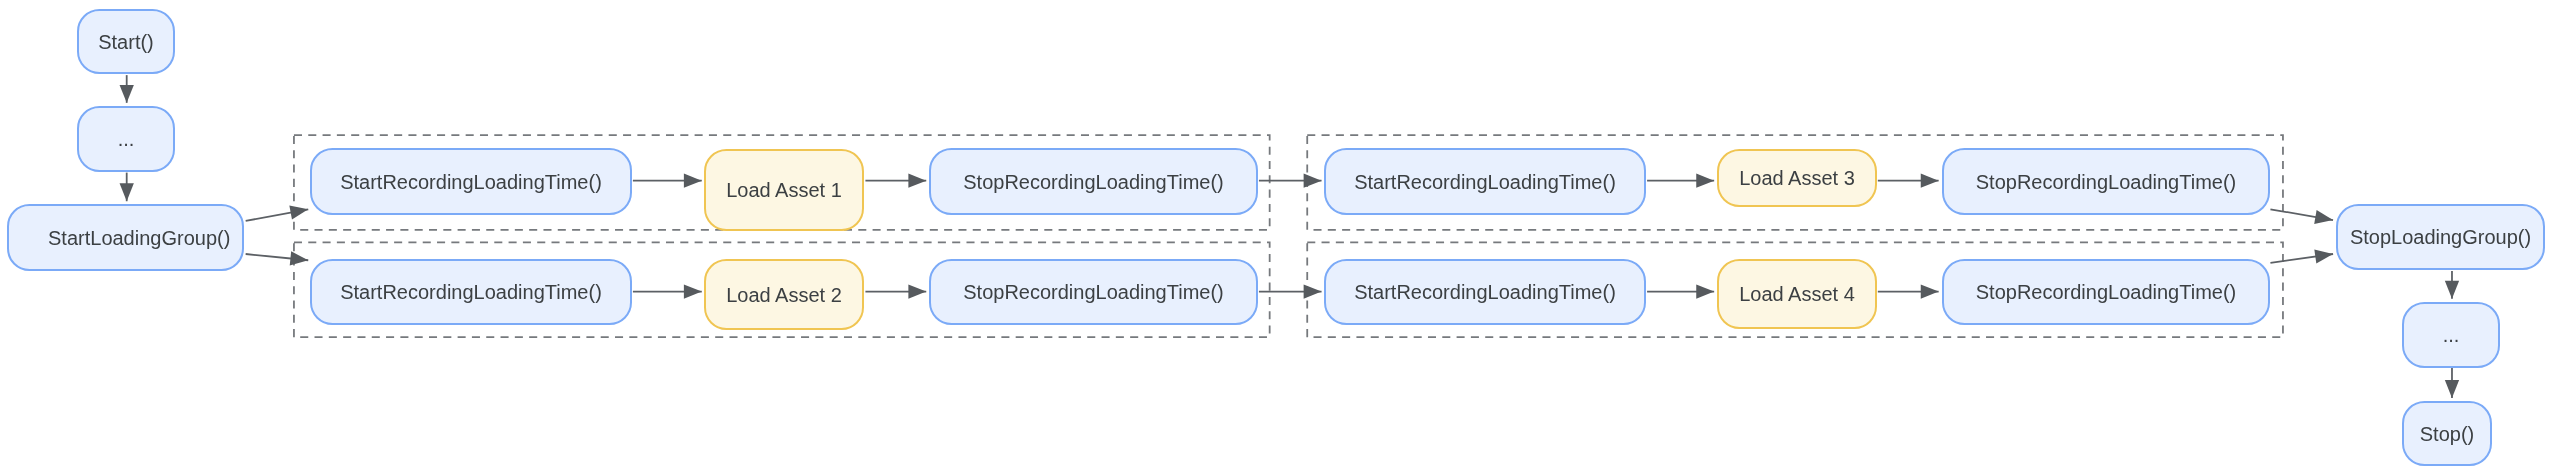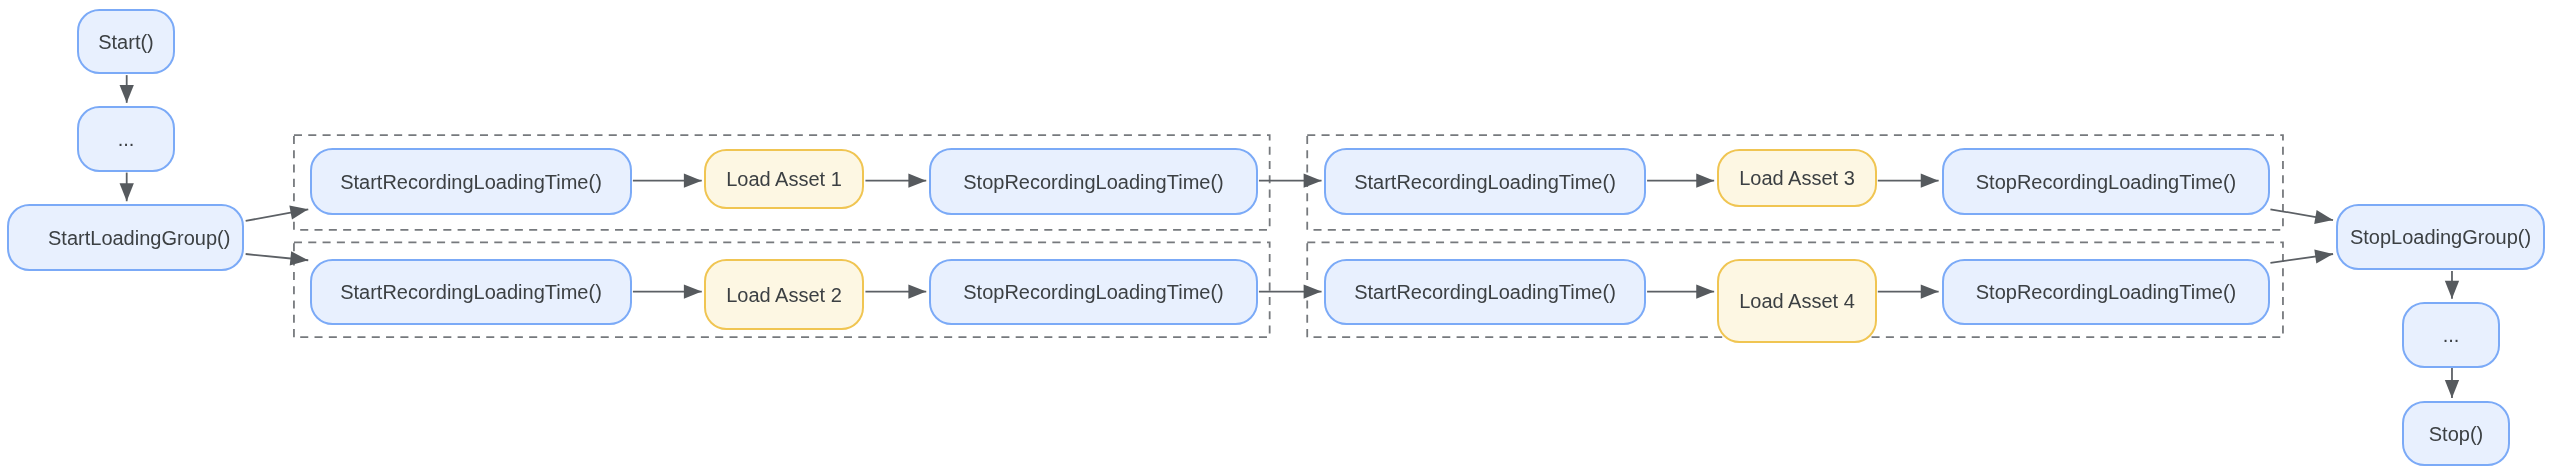--- a/index.html
+++ b/index.html
@@ -87,21 +87,21 @@
       </div>
       <div class="node process" style="left: 77px; top: 106px; width: 98px; height: 66px;">
         <span>...</span>
       </div>
       <div class="node process" style="left: 7.2px; top: 204px; width: 237px; height: 67px; padding-left: 27px;">
         <span>StartLoadingGroup()</span>
       </div>
       <div class="node process" style="left: 310px; top: 148px; width: 322px; height: 67px;">
         <span>StartRecordingLoadingTime()</span>
       </div>
-      <div class="node asset" style="left: 704px; top: 149px; width: 160px; height: 60px;">
+      <div class="node asset" style="left: 704px; top: 149px; width: 160px; height: 82px;">
         <span>Load Asset 1</span>
       </div>
       <div class="node process" style="left: 929px; top: 148px; width: 329px; height: 67px;">
         <span>StopRecordingLoadingTime()</span>
       </div>
       <div class="node process" style="left: 310px; top: 259px; width: 322px; height: 66px;">
         <span>StartRecordingLoadingTime()</span>
       </div>
       <div class="node asset" style="left: 704px; top: 259px; width: 160px; height: 71px;">
         <span>Load Asset 2</span>
@@ -114,30 +114,30 @@
       </div>
       <div class="node asset" style="left: 1717px; top: 149px; width: 160px; height: 58px;">
         <span>Load Asset 3</span>
       </div>
       <div class="node process" style="left: 1942px; top: 148px; width: 328px; height: 67px;">
         <span>StopRecordingLoadingTime()</span>
       </div>
       <div class="node process" style="left: 1324px; top: 259px; width: 322px; height: 66px;">
         <span>StartRecordingLoadingTime()</span>
       </div>
-      <div class="node asset" style="left: 1717px; top: 259px; width: 160px; height: 84px;">
+      <div class="node asset" style="left: 1717px; top: 259px; width: 160px; height: 70px;">
         <span>Load Asset 4</span>
       </div>
       <div class="node process" style="left: 1942px; top: 259px; width: 328px; height: 66px;">
         <span>StopRecordingLoadingTime()</span>
       </div>
       <div class="node process" style="left: 2336px; top: 204px; width: 209px; height: 66px;">
         <span>StopLoadingGroup()</span>
       </div>
       <div class="node process" style="left: 2402px; top: 302px; width: 98px; height: 66px;">
         <span>...</span>
       </div>
-      <div class="node process" style="left: 2402px; top: 401px; width: 108px; height: 65px;">
+      <div class="node process" style="left: 2402px; top: 401px; width: 90px; height: 65px;">
         <span>Stop()</span>
       </div>
     </div>
 </div>
 
 
 </body></html>

